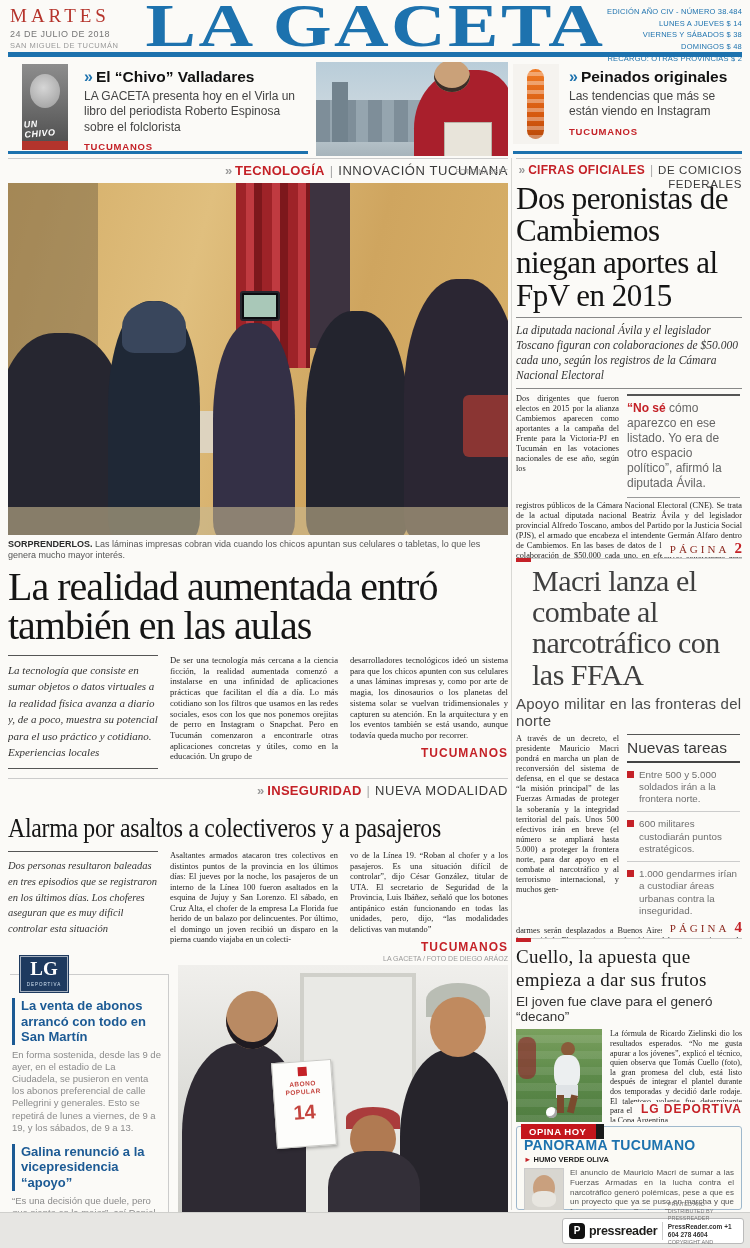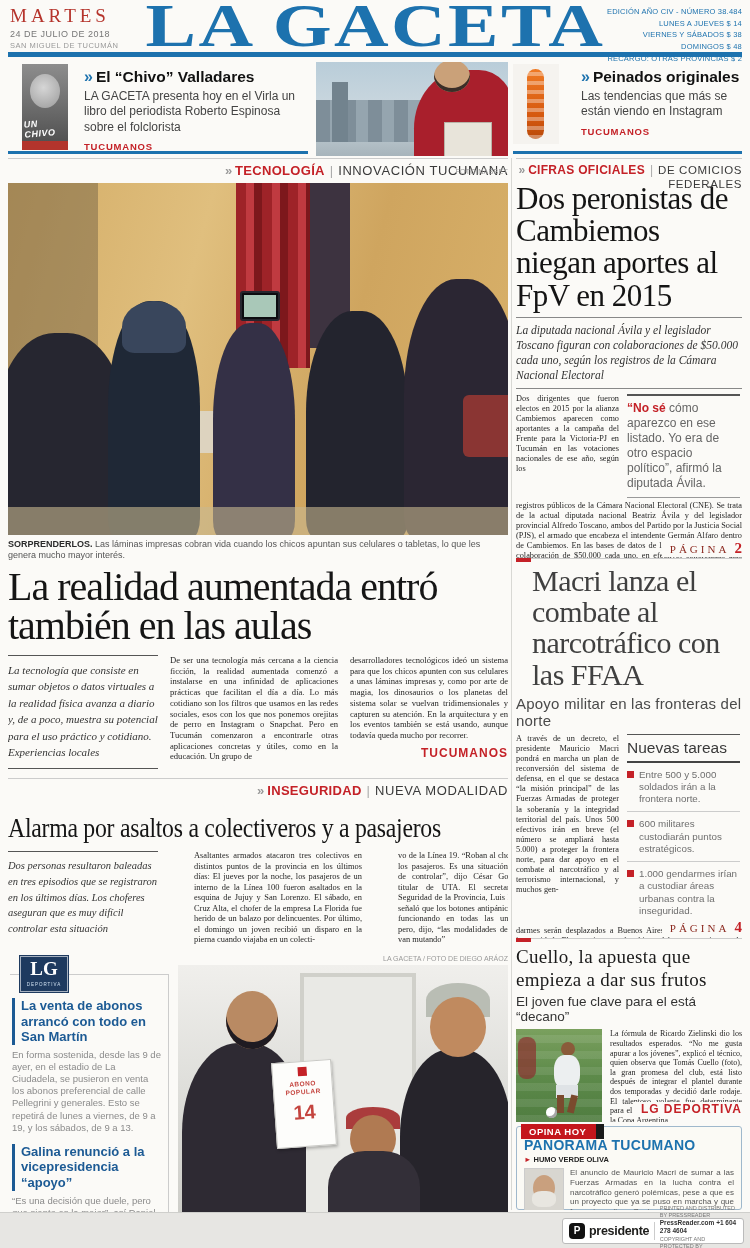--- a/index.html
+++ b/index.html
@@ -100,21 +100,21 @@
   .cols{display:flex;gap:12px;margin-top:10px;}
   .colsum{width:150px;flex:none;}
   .colA{width:168px;flex:none;}
   .colB{width:158px;flex:none;}
 
   
   .inseg{position:absolute;left:8px;top:778px;width:500px;height:174px;overflow:hidden;border-top:1px solid #ccc;}
   .headline-l{margin-top:12px;white-space:nowrap;}
   .headline-l span{display:inline-block;transform:scaleX(.88);transform-origin:left;
       font-family:"Liberation Serif",serif;font-size:27px;letter-spacing:-.3px;color:#151515;}
-  .inseg .bodytxt{font-size:8.4px;margin-left:24px;}
+  .inseg .bodytxt{font-size:8.4px;}
   .inseg .summary{font-size:10.5px;}
 
   
   .bl{position:absolute;left:8px;top:952px;width:500px;height:292px;overflow:hidden;}
   .lg-frame{position:absolute;left:2px;top:22px;width:158px;height:268px;
       border-top:1px solid #ccc;border-right:1px solid #ccc;}
   .lg-logo{position:absolute;left:12px;top:4px;width:48px;height:36px;background:#1e3a5f;
       box-shadow:0 0 0 1px #1e3a5f, inset 0 0 0 1px rgba(255,255,255,.6);text-align:center;}
   .lg-logo .lg{font-family:"Liberation Serif",serif;font-weight:700;color:#fff;font-size:19px;line-height:26px;}
   .lg-logo .lgsub{font-size:4.5px;color:#cfe0f0;letter-spacing:1px;line-height:6px;}
@@ -262,21 +262,21 @@
       <div class="tower"></div>
       <div class="man"></div>
       <div class="head"></div>
       <div class="book"></div>
     </div>
 
     <div class="abs" style="left:505px;top:2px;width:229px;height:92px;">
       <div class="hairphoto">
         <div class="braid"></div>
       </div>
-      <div class="abs" style="left:68px;top:6px;width:168px;">
+      <div class="abs" style="left:56px;top:6px;width:168px;">
         <div><span class="t-chev">»</span><span class="t-title">Peinados originales</span></div>
         <div class="t-text">Las tendencias que más se están viendo en Instagram</div>
         <div class="t-sec" style="text-align:left;">TUCUMANOS</div>
       </div>
       <div class="teaser-underline" style="left:0;right:0;"></div>
     </div>
   </div>
 
   <div class="tech">
     <div class="kicker-row">
@@ -396,21 +396,21 @@
           </div>
       </div>
     </div>
     <div class="r-body" style="margin-top:3px;">darmes serán desplazados a Buenos Aires para luchar contra la inseguridad. El anuncio generó críticas del arco opositor y de organismos de Derechos Humanos.</div>
     <div class="pageref pg-abs"><span>PÁGINA</span> <b>4</b></div>
   </div>
 
   <div class="rblock cuello">
     <div class="divider-marker"></div>
     <div class="headline-r3">Cuello, la apuesta que empieza a dar sus frutos</div>
-    <div class="deck-sans2">El joven fue clave para el está “decano”</div>
+    <div class="deck-sans2">El joven fue clave para el generó “decano”</div>
     <div class="cuello-row">
       <div class="fut">
         <div class="rival"></div>
         <div class="fhead"></div>
         <div class="torso"></div>
         <div class="shorts"></div>
         <div class="leg" style="left:41px;top:66px;"></div>
         <div class="leg" style="left:53px;top:66px;transform:rotate(14deg);"></div>
         <div class="ball"></div>
       </div>
@@ -433,21 +433,21 @@
           <div class="opina-body">El anuncio de Mauricio Macri de sumar a las Fuerzas Armadas en la lucha contra el narcotráfico generó polémicas, pese a que es un proyecto que ya se puso en marcha y que fracasó, sostiene Gustavo Rodríguez.</div>
 
         </div>
       </div>
     </div>
   </div>
 
   <div class="footer">
     <div class="pr-box">
       <div class="pr-icon">P</div>
-      <div class="pr-brand">presidente</div>
+      <div class="pr-brand">pressreader</div>
       <div class="pr-div"></div>
       <div class="pr-lines">
         <div>PRINTED AND DISTRIBUTED BY PRESSREADER</div>
         <div class="mid">PressReader.com  +1 604 278 4604</div>
         <div>COPYRIGHT AND PROTECTED BY APPLICABLE LAW</div>
       </div>
     </div>
   </div>
 
 </div>

